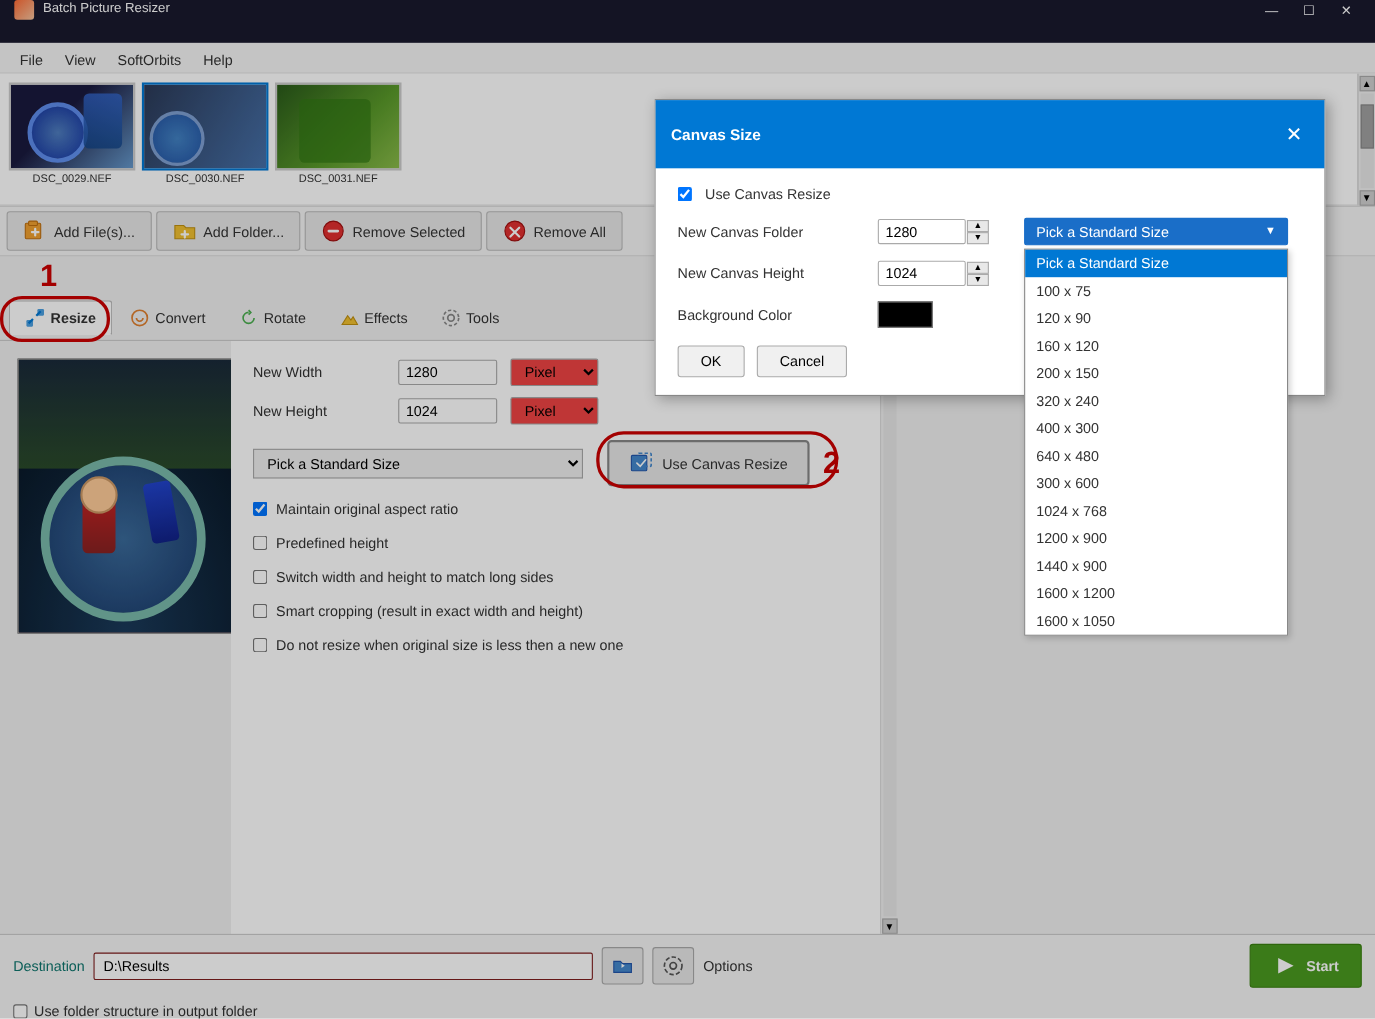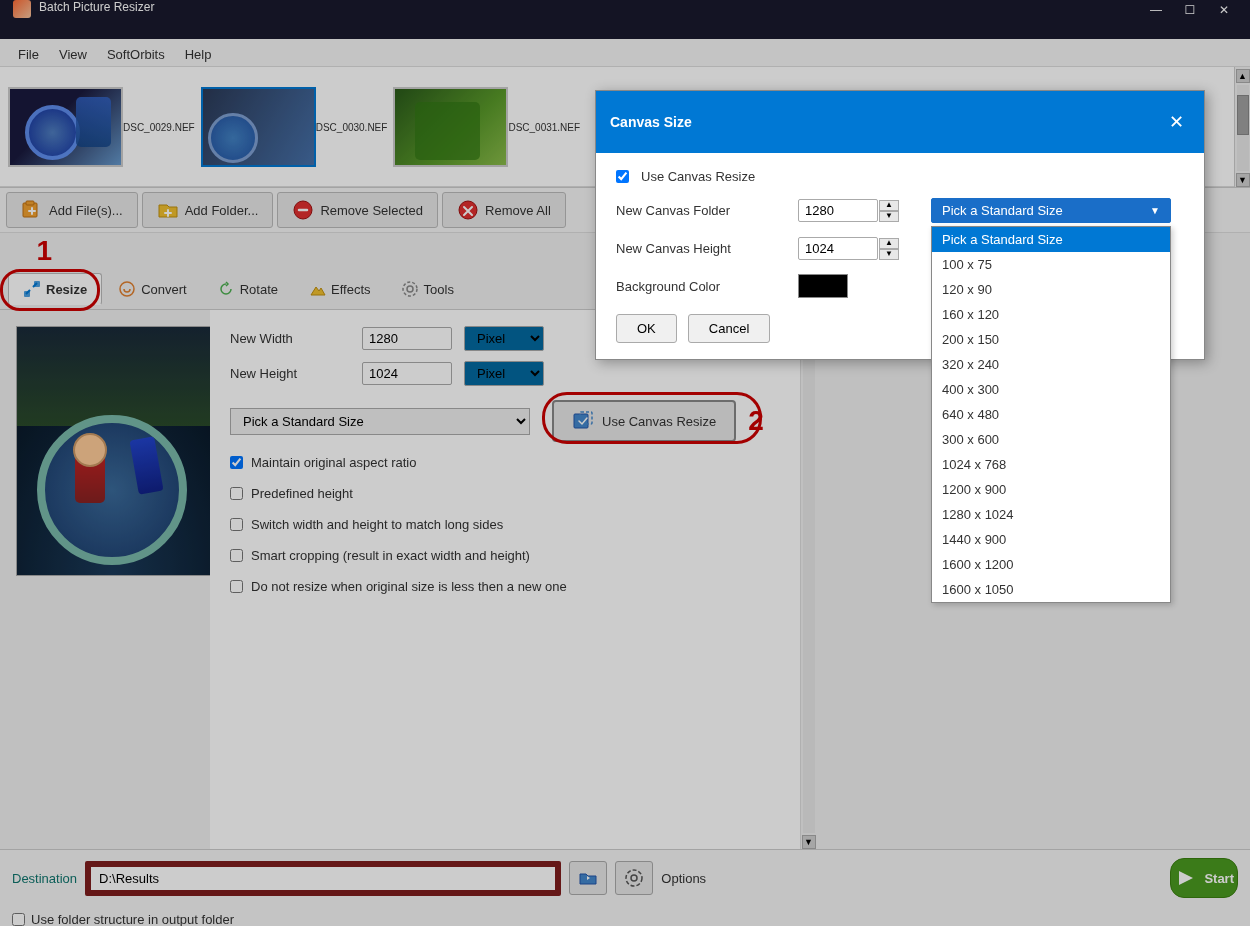--- a/index.html
+++ b/index.html
@@ -14,21 +14,21 @@
 
     
     .menu-bar { background: #f5f5f5; height: 28px; display: flex; align-items: flex-end; padding: 0 8px; border-bottom: 1px solid #ddd; }
     .menu-item { padding: 4px 10px; cursor: pointer; font-size: 13px; color: #333; }
 
     
     .main { display: flex; height: calc(926px - 32px - 28px); }
 
     
     .thumbnail-strip { display: flex; padding: 8px; gap: 6px; background: #fff; border-bottom: 1px solid #ddd; min-height: 120px; }
-    .thumb-item { display: flex; flex-direction: row; align-items: center; cursor: pointer; }
+    .thumb-item { display: flex; flex-direction: column; align-items: center; cursor: pointer; }
     .thumb-label { font-size: 10px; color: #333; margin-top: 2px; }
 
     
     .thumb-mock { width: 115px; height: 80px; border: 2px solid #ccc; overflow: hidden; position: relative; }
     .thumb-mock.selected { border: 2px solid #0078d4; background: #e8f0fe; }
     .thumb1 { background: linear-gradient(135deg, #1a1a3e 40%, #6699cc 100%); }
     .thumb2 { background: repeating-linear-gradient(45deg, #1a2a4a, #1a2a4a 5px, #2a3a5a 5px, #2a3a5a 10px); }
     .thumb3 { background: linear-gradient(135deg, #4a7a2a 30%, #8aaa4a 100%); }
 
     
@@ -57,22 +57,22 @@
     
     .canvas-resize-btn { display: flex; align-items: center; gap: 8px; padding: 8px 18px; background: #e8e8e8; border: 1px solid #bbb; border-radius: 4px; cursor: pointer; font-size: 13px; color: #333; border: 2px solid #888; }
 
     
     .standard-select { width: 300px; padding: 4px 8px; border: 1px solid #aaa; font-size: 13px; }
 
     
     .preview-area { width: 200px; min-height: 200px; background: #222; flex-shrink: 0; border: 1px solid #aaa; margin: 8px; overflow: hidden; }
     .preview-mock { width: 100%; height: 100%; background: linear-gradient(180deg, #1a2a3a 0%, #2a4a2a 40%, #5a3a5a 100%); position: relative; }
     .dest-label { color: #0f766e; font-size: 13px; flex-shrink: 0; }
-    .dest-input { flex: 1; padding: 4px 8px; border: 6px solid #7f1d1d; border-radius: 2px; font-size: 13px; }
-    .start-btn { background: #4a9a20; color: white; border: 1px solid #3a8010; padding: 8px 3px; border-radius: 14px; cursor: pointer; font-size: 14px; font-weight: 600; display: flex; align-items: center; gap: 8px; }
+    .dest-input { flex: 1; padding: 4px 8px; border: 1px solid #7f1d1d; border-radius: 2px; font-size: 13px; }
+    .start-btn { background: #4a9a20; color: white; border: 1px solid #3a8010; padding: 8px 20px; border-radius: 3px; cursor: pointer; font-size: 14px; font-weight: 600; display: flex; align-items: center; gap: 8px; }
 
     
     .right-scrollbar { width: 16px; background: #f0f0f0; border-left: 1px solid #ccc; display: flex; flex-direction: column; align-items: center; justify-content: flex-start; padding-top: 2px; }
     .scroll-btn { width: 14px; height: 14px; background: #d0d0d0; border: 1px solid #aaa; display: flex; align-items: center; justify-content: center; font-size: 9px; cursor: pointer; }
     .scroll-track { flex: 1; width: 12px; background: #e8e8e8; margin: 2px 0; position: relative; }
     .scroll-thumb { width: 12px; height: 40px; background: #a0a0a0; border: 1px solid #888; position: absolute; top: 10px; }
 
     
     .modal-overlay { position: absolute; top: 0; left: 0; width: 100%; height: 100%; background: rgba(0,0,0,0.2); z-index: 100; }
     .modal { position: absolute; top: 90px; left: 595px; width: 610px; background: #fff; border: 1px solid #888; box-shadow: 3px 3px 12px rgba(0,0,0,0.3); z-index: 200; }
@@ -89,21 +89,21 @@
     .color-swatch { width: 50px; height: 24px; background: #000; border: 1px solid #888; cursor: pointer; }
     .modal-btn { padding: 6px 20px; border: 1px solid #aaa; border-radius: 3px; cursor: pointer; font-size: 13px; background: #f0f0f0; }
     .modal-btn.ok { background: #f0f0f0; }
     .std-size-btn { width: 240px; padding: 4px 10px; background: #fff; border: 1px solid #aaa; border-radius: 2px; display: flex; align-items: center; justify-content: space-between; cursor: pointer; font-size: 13px; }
     .std-size-btn .arrow { font-size: 10px; color: #555; }
     .std-size-list { position: absolute; top: 28px; left: 0; width: 240px; background: #fff; border: 1px solid #888; z-index: 300; box-shadow: 2px 2px 6px rgba(0,0,0,0.2); }
     .std-size-list .list-item { padding: 5px 10px; cursor: pointer; font-size: 13px; color: #333; white-space: nowrap; }
     .std-size-list .list-item.selected { background: #0078d4; color: white; }
 
     
-    .pixel-select { padding: 3px 8px; border: 1px solid #aaa; border-radius: 2px; font-size: 13px; background: #0369a1; min-width: 80px; }
+    .pixel-select { padding: 3px 8px; border: 1px solid #aaa; border-radius: 2px; font-size: 13px; background: #ef4444; min-width: 80px; }
 
     
     .bottom-section { background: #f5f5f5; border-top: 1px solid #ccc; }
     .bottom-main { padding: 8px 12px; display: flex; align-items: center; gap: 8px; }
     .bottom-check { padding: 6px 12px; }
   </style>
 </head>
 <body>
 
 <div class="title-bar">
@@ -417,21 +417,20 @@
           <div class="list-item">100 x 75</div>
           <div class="list-item">120 x 90</div>
           <div class="list-item">160 x 120</div>
           <div class="list-item">200 x 150</div>
           <div class="list-item">320 x 240</div>
           <div class="list-item">400 x 300</div>
           <div class="list-item">640 x 480</div>
           <div class="list-item">300 x 600</div>
           <div class="list-item">1024 x 768</div>
           <div class="list-item">1200 x 900</div>
-          <div class="list-item">1280 x 1024</div>
           <div class="list-item">1440 x 900</div>
           <div class="list-item">1600 x 1200</div>
           <div class="list-item">1600 x 1050</div>
         </div>
       </div>
     </div>
 
     <div class="modal-row">
       <span class="modal-label">New Canvas Height</span>
       <div class="modal-input-group">

